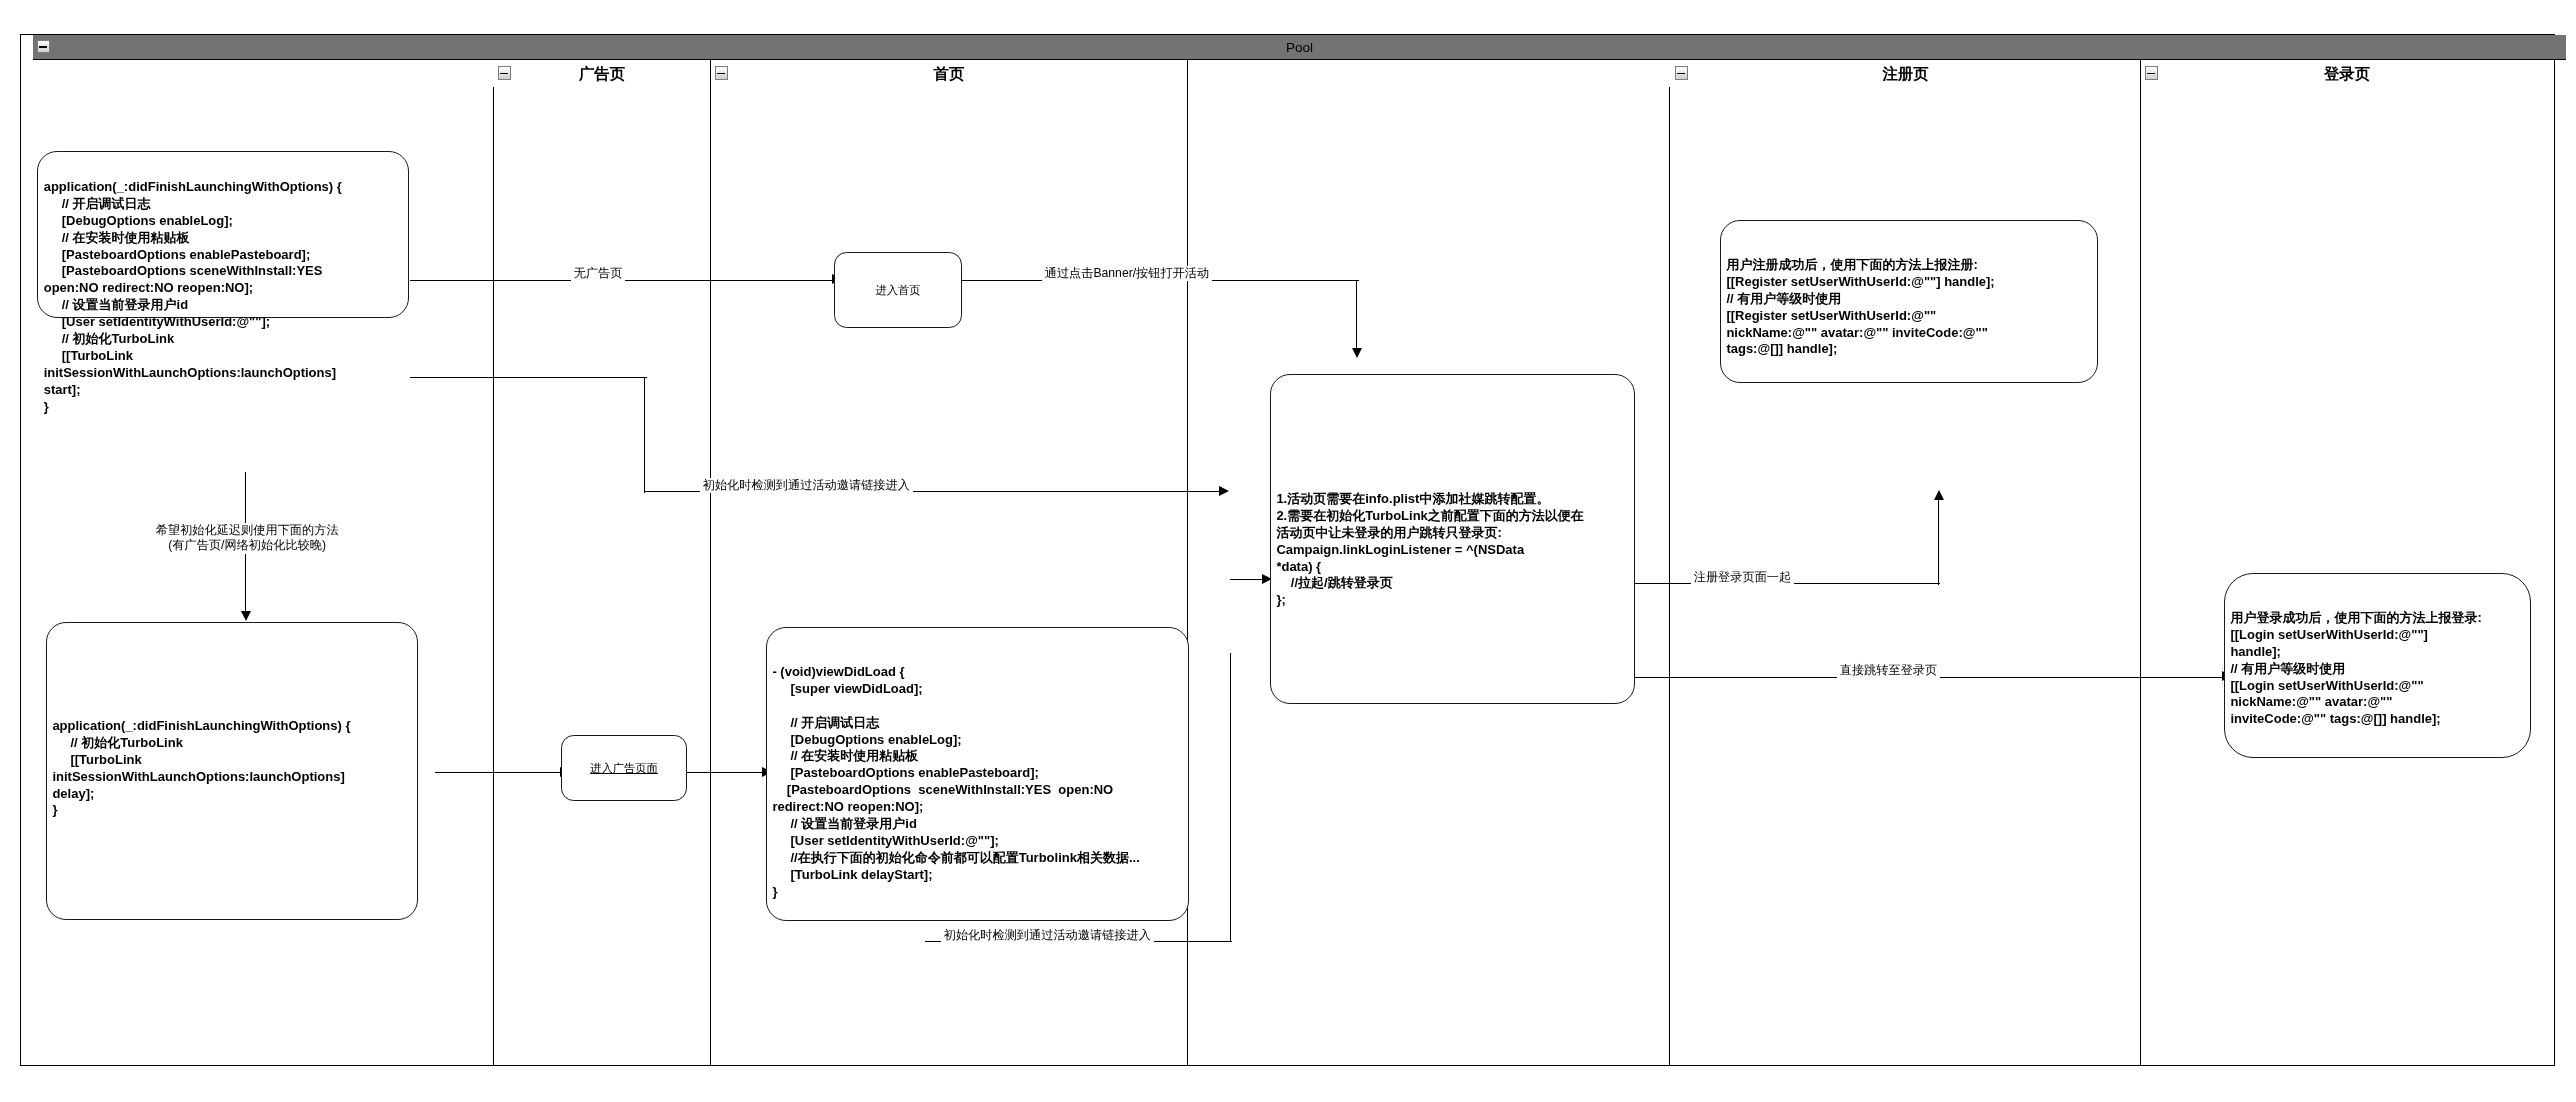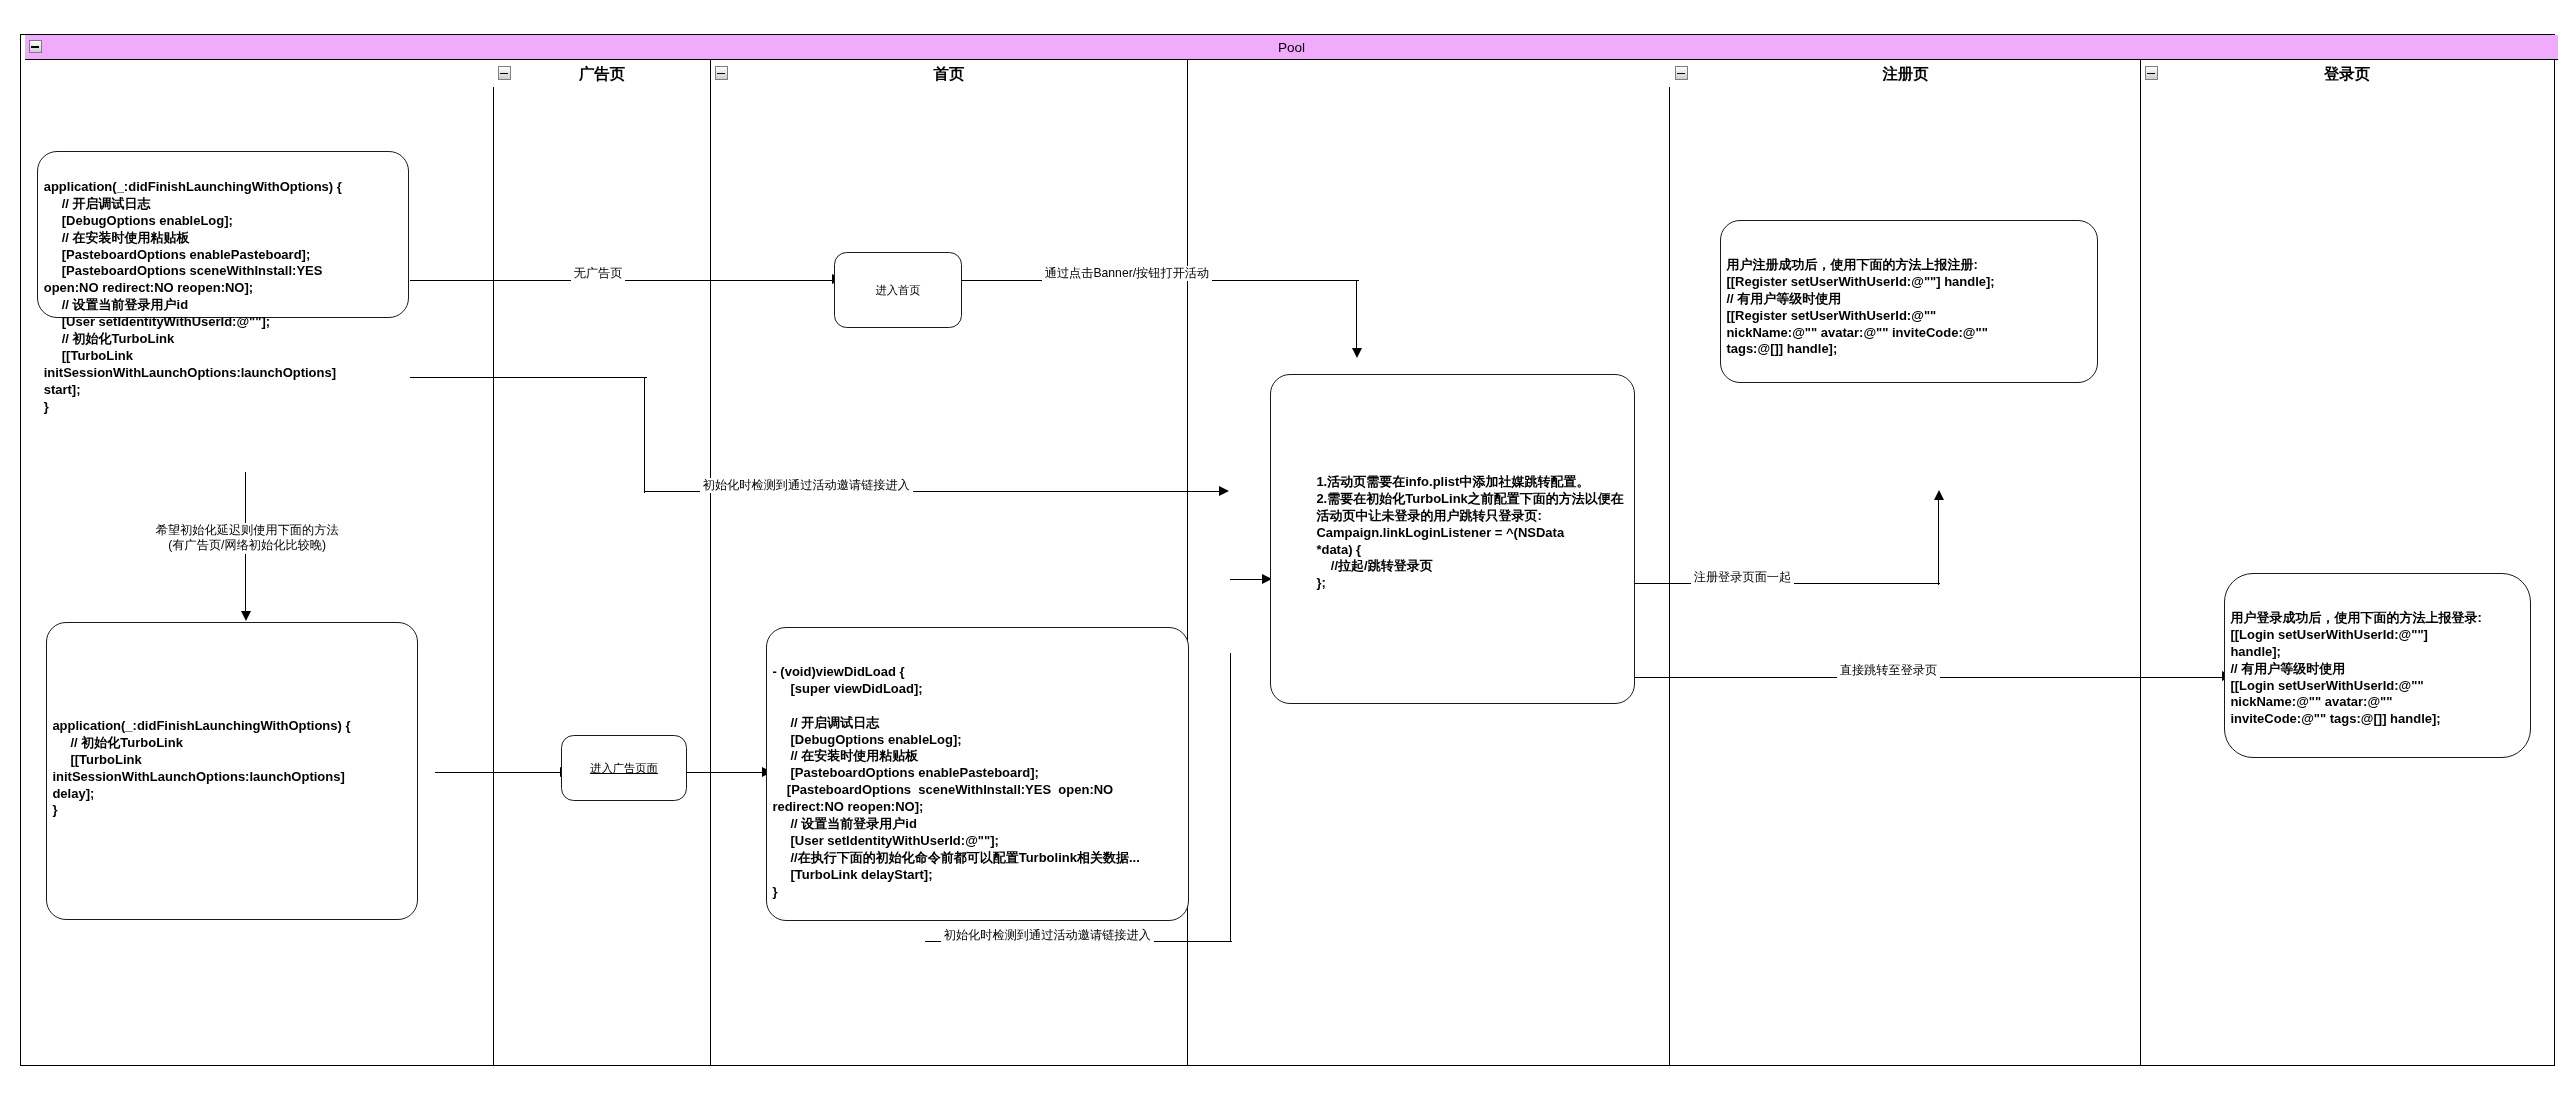--- a/index.html
+++ b/index.html
@@ -23,26 +23,26 @@
     left: 20px;
     top: 34px;
     width: 2535px;
     height: 1032px;
     border: 1.8px solid #000000;
     box-sizing: border-box;
     background: #ffffff;
   }
   .pool-titlebar {
     position: absolute;
-    left: 4px; top: 0;
+    left: 12px; top: 0;
     width: 100%;
     height: 25px;
     border-bottom: 1.8px solid #000000;
     box-sizing: border-box;
-    background: #f0abfc;
+    background: #737373;
     text-decoration: underline;
   }
   .pool-title {
     position: absolute;
     left: 0; right: 0; top: 0;
     height: 25px;
     line-height: 25px;
     text-align: center;
     font-size: 13.6px;
     color: #000000;
@@ -299,21 +299,21 @@
     [PasteboardOptions  sceneWithInstall:YES  open:NO
 redirect:NO reopen:NO];
      // 设置当前登录用户id
      [User setIdentityWithUserId:@""];
      //在执行下面的初始化命令前都可以配置Turbolink相关数据...
      [TurboLink delayStart];
 }</div>
     </div>
 
     <div class="node" style="left:1249px; top:339px; width:365px; height:330px;">
-      <div class="txt" style="top:99px; left:5.4px; right:5.4px;margin-left:40px;">1.活动页需要在info.plist中添加社媒跳转配置。
+      <div class="txt" style="top:116px; left:5.4px; right:5.4px;">1.活动页需要在info.plist中添加社媒跳转配置。
 2.需要在初始化TurboLink之前配置下面的方法以便在
 活动页中让未登录的用户跳转只登录页:
 Campaign.linkLoginListener = ^(NSData
 *data) {
     //拉起/跳转登录页
 };</div>
     </div>
 
     <div class="node" style="left:1699px; top:185px; width:378px; height:163px;">
       <div class="txt" style="top:36px; left:5.4px; right:5.4px;">用户注册成功后，使用下面的方法上报注册:

